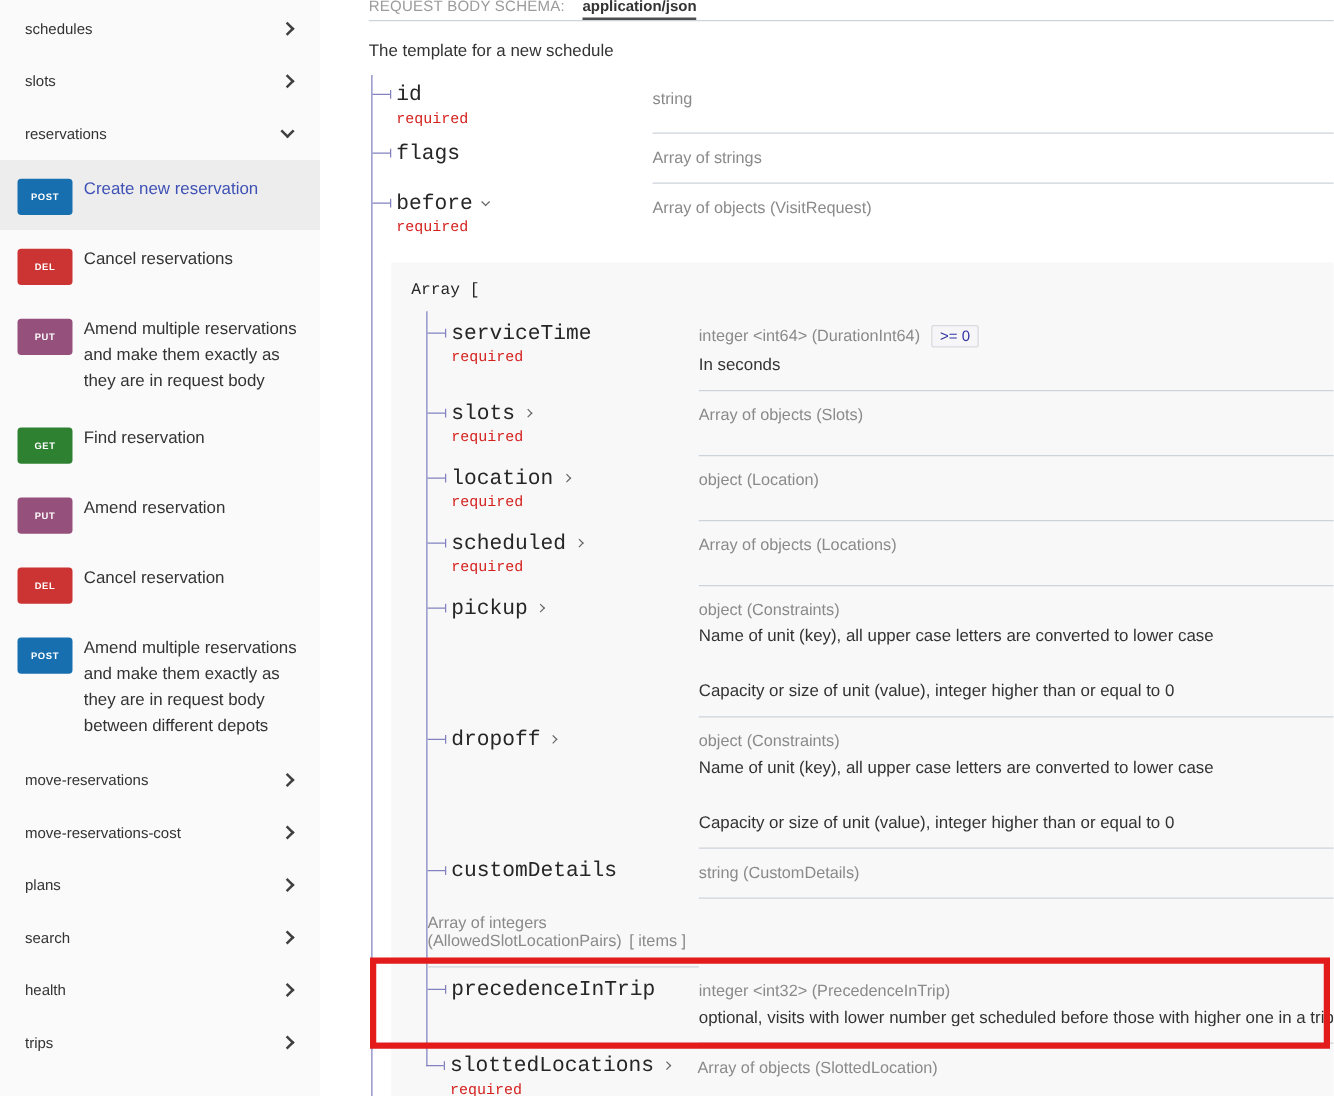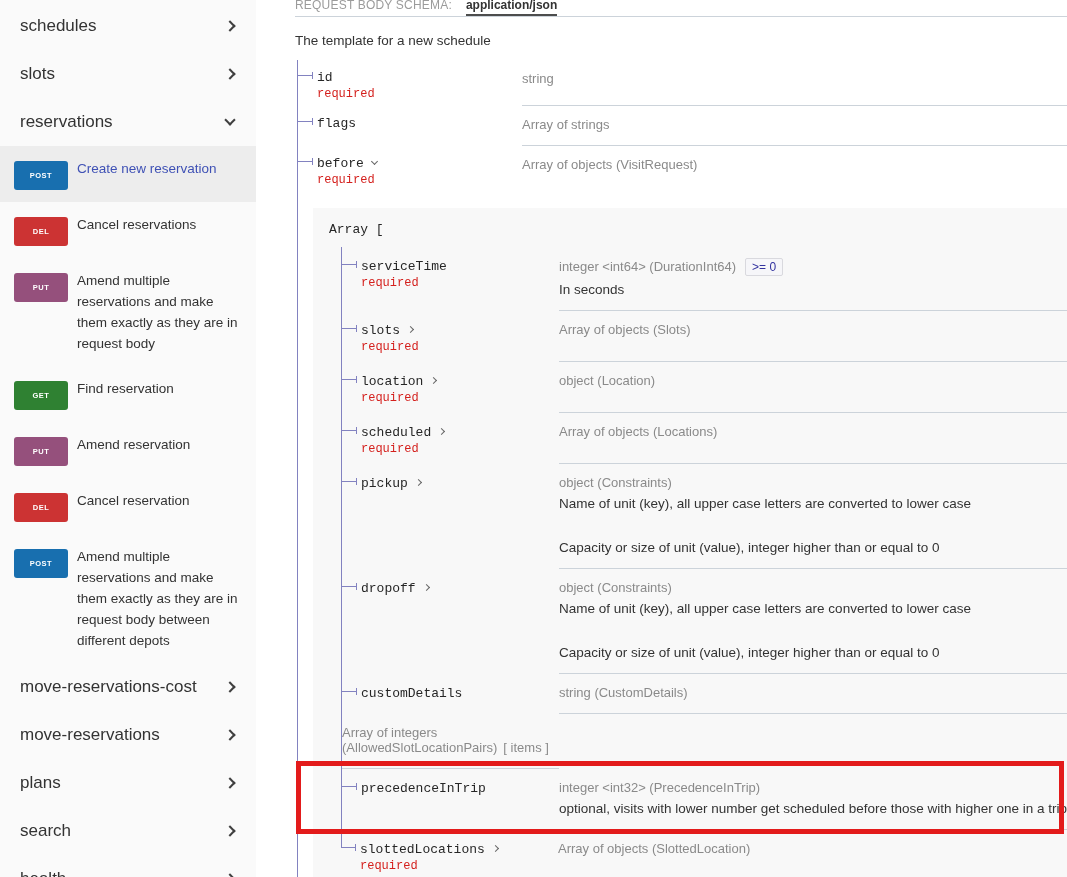--- a/index.html
+++ b/index.html
@@ -2,50 +2,50 @@
 <html><head>
 <meta charset="utf-8">
 <style>
   * { margin:0; padding:0; box-sizing:border-box; }
   html,body { width:1067px; height:877px; overflow:hidden; background:#fff;
     font-family:"Liberation Sans", sans-serif; color:#333; }
 
   
   .sidebar { position:fixed; left:0; top:0; bottom:0; width:256px; background:#fafafa; padding-top:2px; }
   .sgroup { display:flex; justify-content:space-between; align-items:center;
-    padding:14px 22px 14px 20px; font-size:17px; color:#333; cursor:pointer; }
+    padding:14px 22px 14px 20px; font-size:12px; color:#333; cursor:pointer; }
   .chev { width:8px; height:8px; border-right:2px solid #3f3f3f; border-top:2px solid #3f3f3f;
     transform:rotate(45deg); flex:0 0 auto; }
   .chev.down { transform:rotate(135deg); margin-top:-4px; }
   .sop { display:flex; align-items:flex-start; gap:9px; padding:12px 16px 12px 14px;
     font-size:13.5px; line-height:21px; color:#333; cursor:pointer; }
   .sop.active { background:#ededed; }
   .sop.active .olabel { color:#3f51b5; }
-  .badge { flex:0 0 auto; width:54px; margin-top:3px; text-align:center; border-radius:3px;
+  .badge { flex:0 0 auto; width:44px; margin-top:3px; text-align:center; border-radius:3px;
     color:#fff; font-size:7.5px; font-weight:bold; letter-spacing:.5px; padding:4px 0; }
   .badge.post { background:#186faf; } .badge.del { background:#cc3333; }
   .badge.put { background:#95507c; } .badge.get { background:#2f8132; }
 
   
   .main { margin-left:256px; padding-left:39px; position:relative; height:877px; overflow:hidden; }
   .rb-header { display:flex; align-items:baseline; border-bottom:1px solid #ccd3da;
     padding-bottom:3px; margin-top:-2px; }
   .rb-label { font-size:12px; color:#9b9b9b; letter-spacing:.2px; }
   .ct-tab { margin-left:14px; font-size:12px; font-weight:bold; color:#333;
     border-bottom:2px solid #4d4d4d; padding-bottom:2px; margin-bottom:-3px; cursor:pointer; }
   .schema-desc { margin:16px 0 12px; font-size:13.5px; color:#333; }
 
   .mono { font-family:"Liberation Mono", monospace; }
   .schema-root { border-left:1px solid #8282c0; margin-left:2px; min-height:800px; }
 
   .trow { display:grid; grid-template-columns:224px 1fr; }
   .fcell { position:relative; padding:7px 0 5px 19px; }
   .fcell::before { content:''; position:absolute; left:0; top:15px; width:14px; height:1px; background:#8282c0; }
   .fcell::after  { content:''; position:absolute; left:14px; top:12px; width:1px; height:7px; background:#8282c0; }
-  .fname { font-size:13px; color:#262626; white-space:nowrap; }
+  .fname { font-size:17px; color:#262626; white-space:nowrap; }
   .req { display:block; font-size:12px; color:#d41f1c; font-family:"Liberation Mono", monospace; margin-top:2px; }
   .req:empty { display:none; }
   .tcell { padding:11px 0 13px 0; font-size:13px; border-bottom:1px solid #ccd3da; }
   .tcell.noline { border-bottom:none; }
   .ttype { color:#8a8a8a; }
   .desc { color:#333; font-size:13.5px; margin-top:6px; }
   .desc:empty { display:none; }
   .desc.gap { margin-top:29px; }
   .desc.clip { white-space:nowrap; overflow:hidden; }
   .fchev { display:inline-block; width:5px; height:5px; border-right:1.5px solid #666;
@@ -109,25 +109,25 @@
   </div>
   <div class="sop">
     <span class="badge del">DEL</span>
     <span class="olabel">Cancel reservation</span>
   </div>
   <div class="sop">
     <span class="badge post">POST</span>
     <span class="olabel">Amend multiple reservations and make them exactly as they are in request body between different depots</span>
   </div>
   <div class="sgroup">
+    <span>move-reservations</span>
+    <span class="chev"></span>
+  </div>
+  <div class="sgroup">
     <span>move-reservations-cost</span>
-    <span class="chev"></span>
-  </div>
-  <div class="sgroup">
-    <span>move-reservations</span>
     <span class="chev"></span>
   </div>
   <div class="sgroup">
     <span>plans</span>
     <span class="chev"></span>
   </div>
   <div class="sgroup">
     <span>search</span>
     <span class="chev"></span>
   </div>

